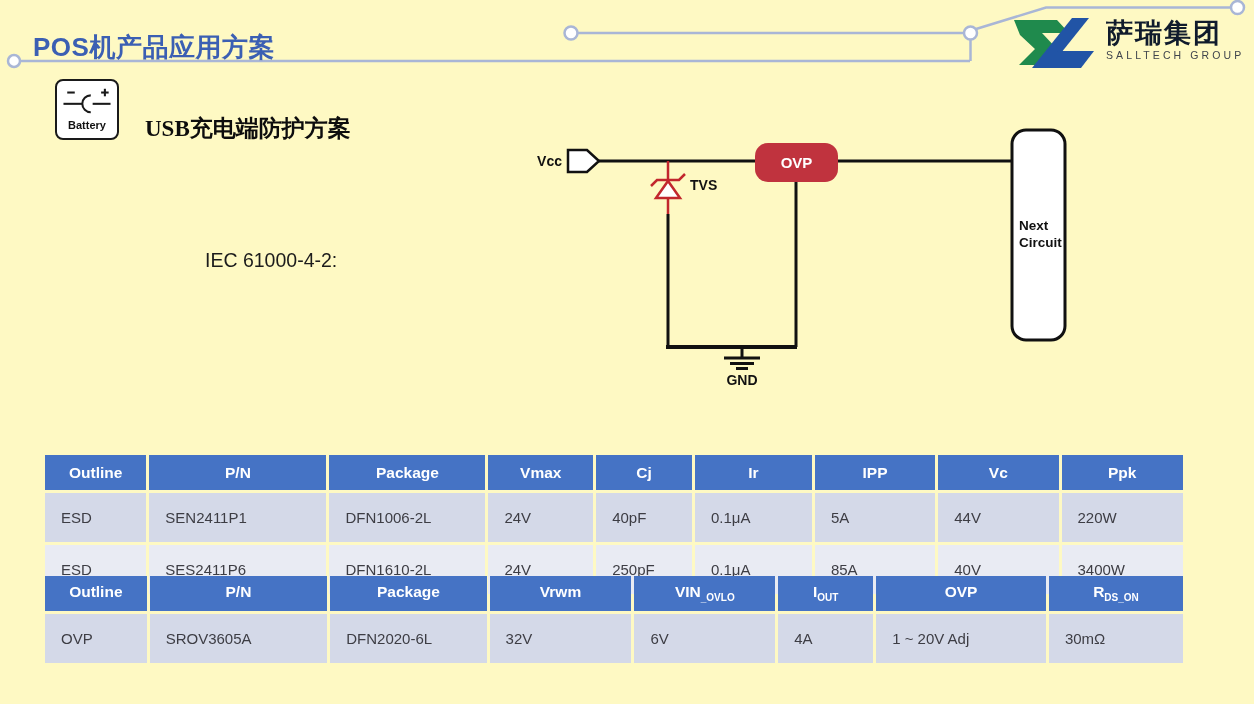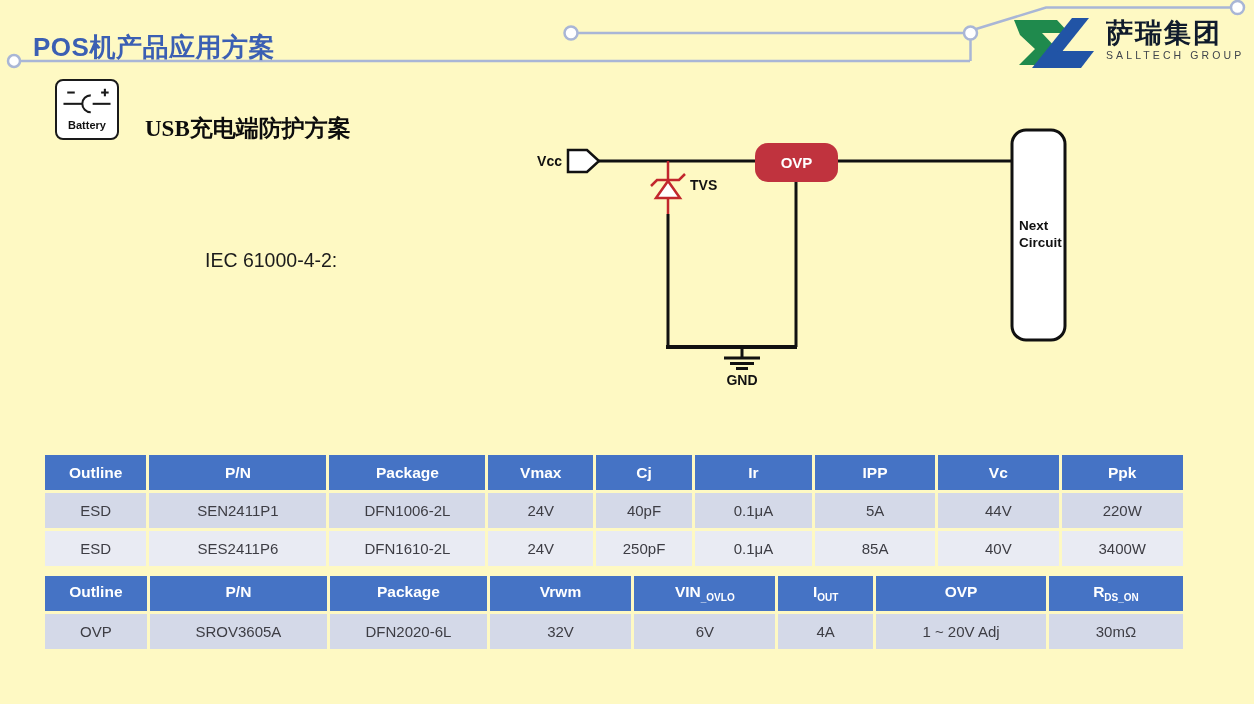--- a/index.html
+++ b/index.html
@@ -49,21 +49,21 @@
   .ovp-text{font:700 15px "Liberation Sans",sans-serif;fill:#fff;}
   .next-box{fill:#fff;stroke:#111;stroke-width:3;}
   .next-text{font:700 13.5px "Liberation Sans",sans-serif;fill:#111;}
 
   
   .tbl{position:absolute;left:42px;width:1144px;border-collapse:separate;border-spacing:3px;
        table-layout:fixed;}
   .t1{top:452px;}
   .t2{top:573px;}
   .tbl th{background:#4573C5;color:#fff;font-weight:700;font-size:15.5px;height:35px;padding:0;text-align:center;}
-  .tbl td{font-size:15px;color:#3d3d44;height:35px;padding:4px;text-align:center;}
+  .tbl td{font-size:15px;color:#3d3d44;height:35px;padding:16px;}
   .tbl tr.r1 td{background:#D4D9E8;}
   .tbl tr.r2 td{background:#E9EBF3;}
   .tbl sub{font-size:10px;font-weight:700;text-align:center;}
 </style>
 </head>
 <body>
 
 <div class="slide">
 
   <svg class="deco" viewBox="0 0 1254 90">

